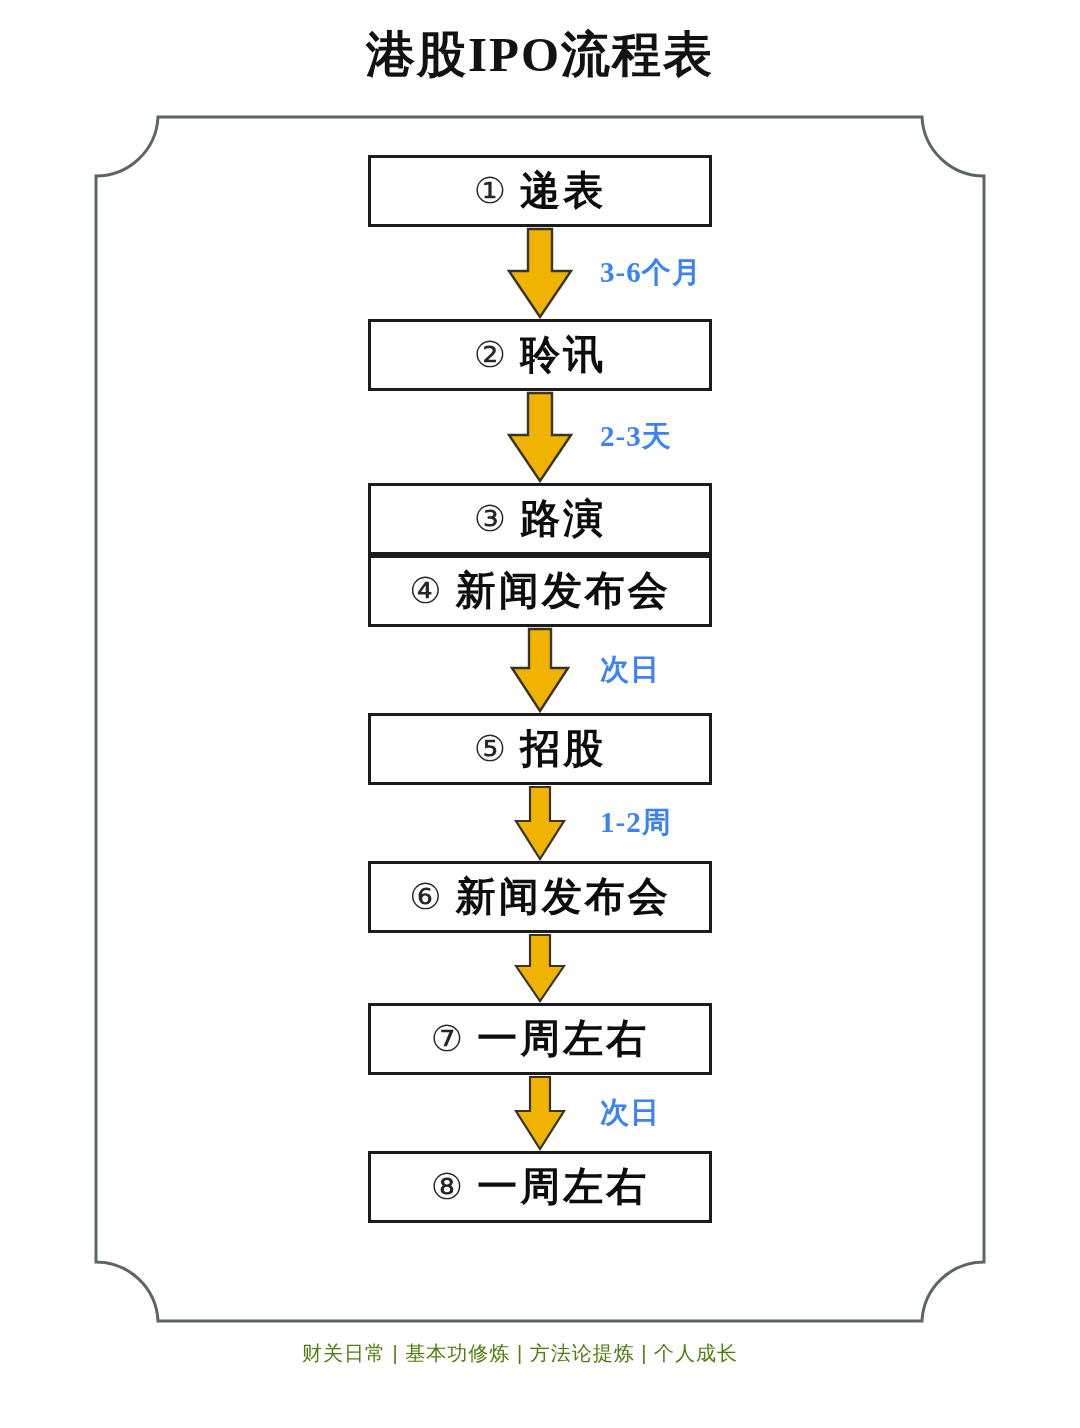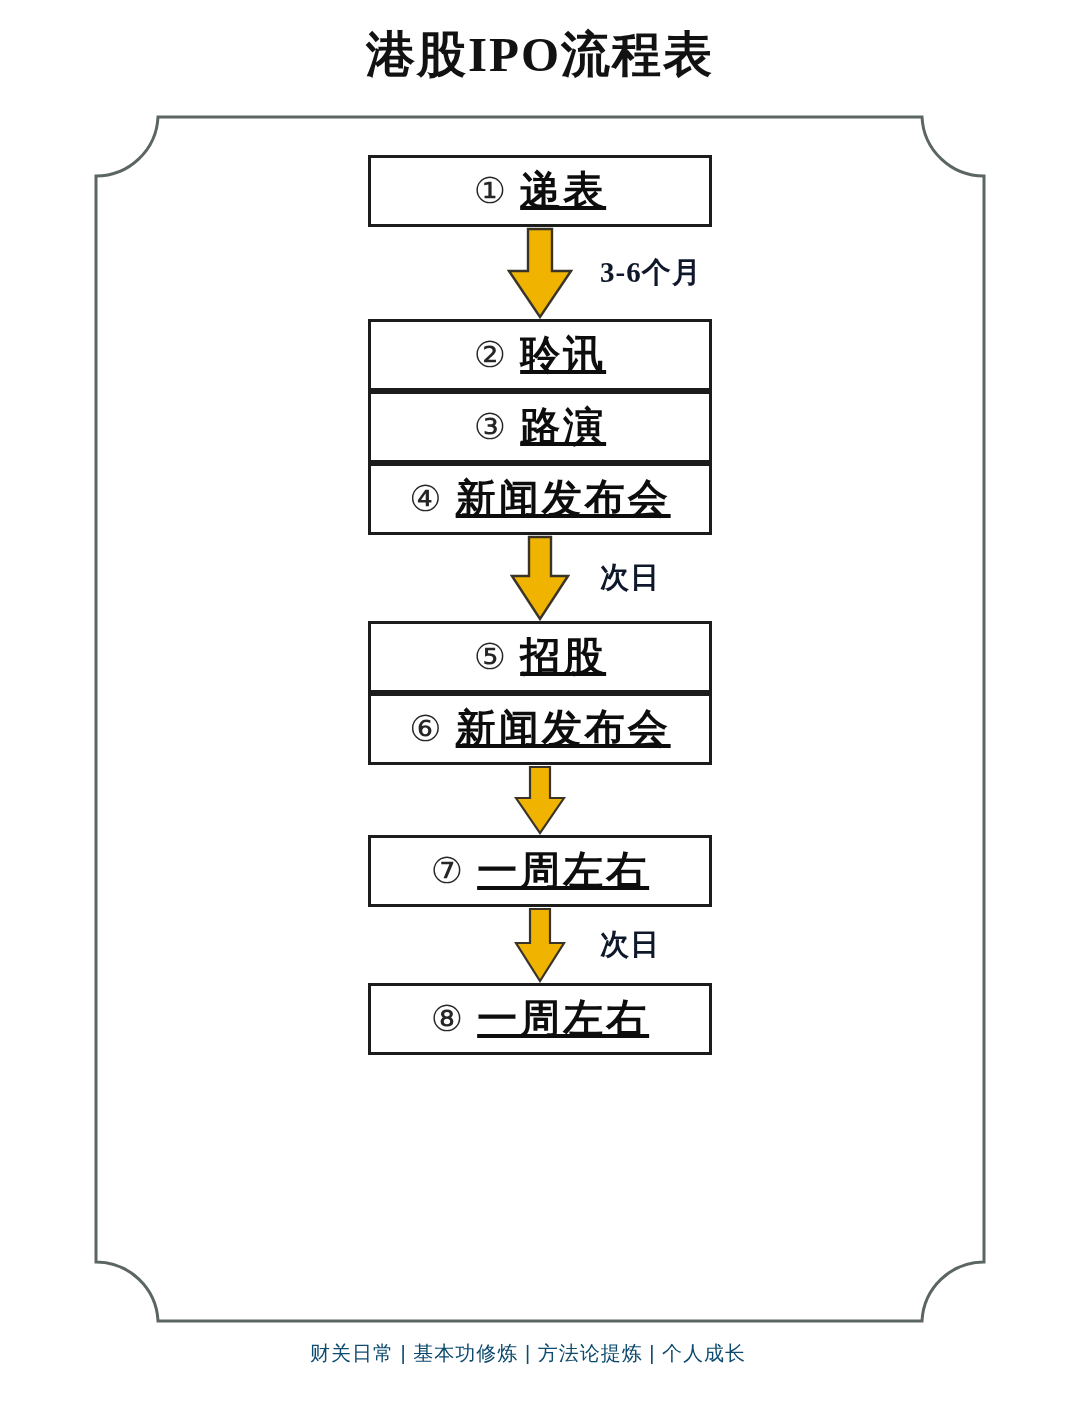--- a/index.html
+++ b/index.html
@@ -69,21 +69,20 @@
     font-size: 36px;
     font-weight: normal;
     margin-right: 14px;
     line-height: 1;
     color: #262626;
   }
   .step-box .step-label {
     font-size: 40px;
     letter-spacing: 3px;
     line-height: 1;
-    text-decoration: underline;
   }
 
   
   .connector {
     position: relative;
     width: 344px;
     display: flex;
     align-items: center;
     justify-content: center;
   }
@@ -91,37 +90,36 @@
     display: block;
     line-height: 0;
   }
   .arrow-label {
     position: absolute;
     left: 232px;
     font-family: "Liberation Serif", "DejaVu Serif", serif;
     font-weight: bold;
     font-size: 29px;
     letter-spacing: 1px;
-    color: #0f172a;
+    color: #3b82f6;
     white-space: nowrap;
   }
 
   
   .footer {
     position: absolute;
     left: 0;
     top: 1340px;
     width: 1040px;
     text-align: center;
     font-family: "Liberation Sans", "DejaVu Sans", sans-serif;
     font-size: 20px;
-    color: #0c4a6e;
+    color: #4d7c0f;
     letter-spacing: 1px;
     white-space: nowrap;
-    margin-left: 8px;
   }
 </style>
 </head>
 <body>
 
 <div class="page-title">港股IPO流程表</div>
 
 <svg class="frame-svg" viewBox="0 0 1080 1428">
   <path fill="none" stroke="#5b6663" stroke-width="3" d="M 96,176
            A 62,62 0 0 0 158,117
@@ -148,20 +146,28 @@
       </svg>
     </span>
     <span class="arrow-label">3-6个月</span>
   </div>
 
   <div class="step-box" style="width:344px">
     <span class="step-num">②</span>
     <span class="step-label">聆讯</span>
   </div>
 
+  <div class="connector">
+    <span class="arrow-wrap">
+      <svg width="66" height="92" viewBox="0 0 66 92">
+        <polygon points="21,2 45,2 45,44 64,44 33,90 2,44 21,44" fill="#f0b400" stroke="#3a3428" stroke-width="2.4" stroke-linejoin="miter"></polygon>
+      </svg>
+    </span>
+    <span class="arrow-label">2-3天</span>
+  </div>
 
   <div class="step-box" style="width:344px">
     <span class="step-num">③</span>
     <span class="step-label">路演</span>
   </div>
 
 
   <div class="step-box" style="width:344px">
     <span class="step-num">④</span>
     <span class="step-label">新闻发布会</span>
@@ -174,20 +180,28 @@
       </svg>
     </span>
     <span class="arrow-label">次日</span>
   </div>
 
   <div class="step-box" style="width:344px">
     <span class="step-num">⑤</span>
     <span class="step-label">招股</span>
   </div>
 
+  <div class="connector">
+    <span class="arrow-wrap">
+      <svg width="52" height="76" viewBox="0 0 52 76">
+        <polygon points="16,2 36,2 36,36 50,36 26,74 2,36 16,36" fill="#f0b400" stroke="#3a3428" stroke-width="2.2" stroke-linejoin="miter"></polygon>
+      </svg>
+    </span>
+    <span class="arrow-label">1-2周</span>
+  </div>
 
   <div class="step-box" style="width:344px">
     <span class="step-num">⑥</span>
     <span class="step-label">新闻发布会</span>
   </div>
 
   <div class="connector">
     <span class="arrow-wrap">
       <svg width="52" height="70" viewBox="0 0 52 70">
         <polygon points="16,2 36,2 36,33 50,33 26,68 2,33 16,33" fill="#f0b400" stroke="#3a3428" stroke-width="2.2" stroke-linejoin="miter"></polygon>

